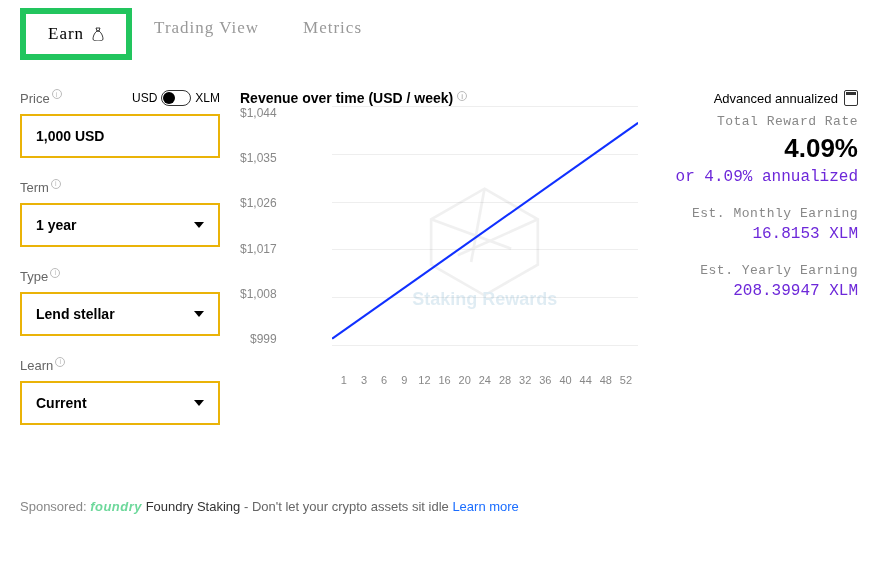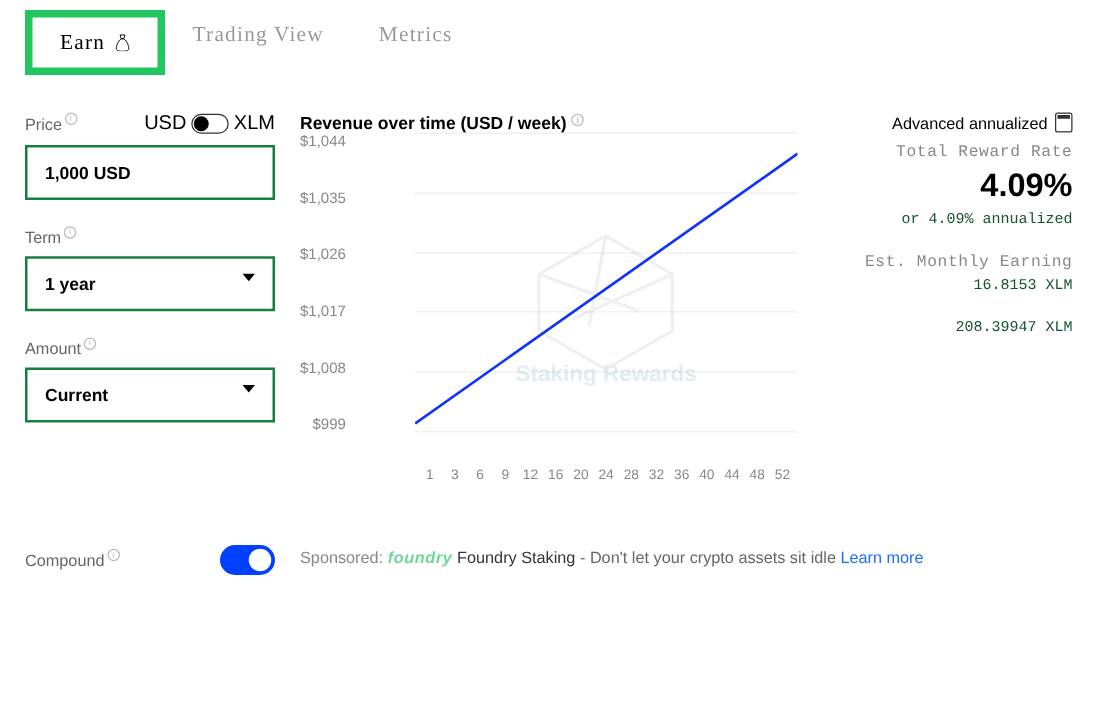--- a/index.html
+++ b/index.html
@@ -8,24 +8,24 @@
 .tabs { display: flex; gap: 0; margin-bottom: 30px; padding-top: 8px; }
 .tab { padding: 10px 22px; font-size: 17px; color: #999; cursor: pointer; font-family: Georgia, serif; letter-spacing: 1px; }
 .tab.active { border: 6px solid #22c55e; color: #000; display:flex; align-items:center; gap:8px; }
 .tab.active .money-icon { width:12px; height:14px; }
 .main { display: flex; gap: 20px; }
 .left-col { width: 200px; flex-shrink: 0; }
 .form-group { margin-bottom: 22px; }
 .label-row { display: flex; justify-content: space-between; align-items: center; margin-bottom: 8px; }
 .label { font-size: 13px; color: #666; display: flex; align-items: center; gap: 2px; }
 .info-icon { width: 10px; height: 10px; border: 1px solid #bbb; border-radius: 50%; font-size: 7px; color: #bbb; display: inline-flex; align-items: center; justify-content: center; position: relative; top: -4px; }
-.toggle-group { display: flex; align-items: center; gap: 4px; font-size: 16px; }
+.toggle-group { display: flex; align-items: center; gap: 4px; font-size: 12px; }
 .toggle { width: 30px; height: 16px; border: 1px solid #333; border-radius: 8px; position: relative; cursor: pointer; }
 .toggle-knob { width: 12px; height: 12px; background: #000; border-radius: 50%; position: absolute; top: 1px; left: 1px; }
-.input, .select { width: 100%; border: 2px solid #15803d; padding: 12px 14px; font-size: 14px; font-weight: 600; background: #fff; display: flex; justify-content: space-between; align-items: flex-start; cursor: pointer; }
+.input, .select { width: 100%; border: 2px solid #eab308; padding: 12px 14px; font-size: 14px; font-weight: 600; background: #fff; display: flex; justify-content: space-between; align-items: center; cursor: pointer; }
 .input { cursor: text; }
 .chevron { width: 0; height: 0; border-left: 5px solid transparent; border-right: 5px solid transparent; border-top: 6px solid #000; }
 .chart-col { flex: 1; min-width: 0; }
 .chart-title { font-size: 14px; font-weight: 600; display:flex; align-items:center; gap:4px; }
 .chart-title .info-icon { top: -2px; }
 .chart-area { position: relative; height: 280px; display: flex; gap: 47px; }
 .y-axis { display: flex; flex-direction: column; justify-content: space-between; text-align: right; font-size: 12px; color: #888; padding-right: 8px; height: 240px; }
 .plot { flex: 1; position: relative; }
 .grid { position: absolute; inset: 0; height: 240px; display: flex; flex-direction: column; justify-content: space-between; }
 .grid-line { border-top: 1px solid #eee; height: 0; }
@@ -35,21 +35,21 @@
 .watermark { position: absolute; top: 50%; left: 50%; transform: translate(-50%, -50%); opacity: 0.12; text-align: center; pointer-events: none; }
 .watermark svg { width: 140px; height: 120px; }
 .watermark-text { font-size: 18px; font-weight: 600; color: #0369a1; margin-top: -16px; }
 .right-col { width: 200px; flex-shrink: 0; text-align: right; }
 .adv-calc { font-size: 13px; display: flex; align-items: center; justify-content: flex-end; gap: 6px; cursor: pointer; margin-bottom: 8px; }
 .calc-icon { width: 14px; height: 16px; border: 1px solid #333; border-radius: 2px; position: relative; }
 .calc-icon::before { content:""; position:absolute; top:1px; left:1px; right:1px; height:3px; background:#333; }
 .stat-group { margin-bottom: 20px; }
 .stat-label { font-size: 13px; color: #888; font-family: "Courier New", monospace; letter-spacing: 0.5px; }
 .stat-value { font-size: 26px; font-weight: 700; margin-top: 4px; }
-.stat-sub { font-size: 12px; color: #14532d; font-family: "Courier New", monospace; margin-top: 4px; }
+.stat-sub { font-size: 16px; color: #6d28d9; font-family: "Courier New", monospace; margin-top: 4px; }
 .bottom-row { display: flex; gap: 20px; margin-top: 50px; align-items:flex-start; }
 .compound-col { width: 200px; display: flex; justify-content: space-between; align-items: center; }
 .switch { width: 44px; height: 24px; background: #0040ff; border-radius: 12px; position: relative; cursor: pointer; }
 .switch-knob { width: 18px; height: 18px; background: #fff; border-radius: 50%; position: absolute; top: 3px; right: 3px; }
 .sponsor { flex: 1; font-size: 13px; color: #666; line-height: 1.6; }
 .sponsor-label { color: #888; }
 .foundry-logo { color: #6dd89b; font-weight: 600; font-style: italic; letter-spacing:0.5px; }
 .sponsor-name { color: #333; }
 .learn-more { color: #1a6dff; cursor: pointer; }
 </style>
@@ -96,25 +96,37 @@
               <span>Term</span>
               <span class="info-icon">i</span>
             </span>
         </div>
         <div class="select">
             <span>1 year</span>
             <span class="chevron"></span>
           </div>
       </div>
 
-
-      <div class="form-group">
-        <div class="label-row">
-          <span class="label">
-              <span>Amount</span>
+      <div class="form-group">
+        <div class="label-row">
+          <span class="label">
+              <span>Type</span>
+              <span class="info-icon">i</span>
+            </span>
+        </div>
+        <div class="select">
+            <span>Lend stellar</span>
+            <span class="chevron"></span>
+          </div>
+      </div>
+
+      <div class="form-group">
+        <div class="label-row">
+          <span class="label">
+              <span>Learn</span>
               <span class="info-icon">i</span>
             </span>
         </div>
         <div class="select">
             <span>Current</span>
             <span class="chevron"></span>
           </div>
       </div>
     </div>
 
@@ -182,35 +194,27 @@
       <div class="stat-group">
         <div class="stat-label">Total Reward Rate</div>
         <div class="stat-value">4.09%</div>
         <div class="stat-sub">or 4.09% annualized</div>
       </div>
       <div class="stat-group">
         <div class="stat-label">Est. Monthly Earning</div>
         <div class="stat-sub">16.8153 XLM</div>
       </div>
       <div class="stat-group">
+        <div class="stat-label">Est. Yearly Earning</div>
         <div class="stat-sub">208.39947 XLM</div>
       </div>
     </div>
   </div>
 
   <div class="bottom-row">
-    <div class="compound-col">
-      <span class="label">
-          <span>Compound</span>
-          <span class="info-icon">i</span>
-        </span>
-      <div class="switch">
-          <div class="switch-knob"></div>
-        </div>
-    </div>
     <div class="sponsor">
       <span class="sponsor-label">Sponsored:</span>
       <span class="foundry-logo">foundry</span>
       <span class="sponsor-name">Foundry Staking</span>
       <span>-</span>
       <span>Don't let your crypto assets sit idle</span>
       <span class="learn-more">Learn more</span>
     </div>
   </div>
 </div>

